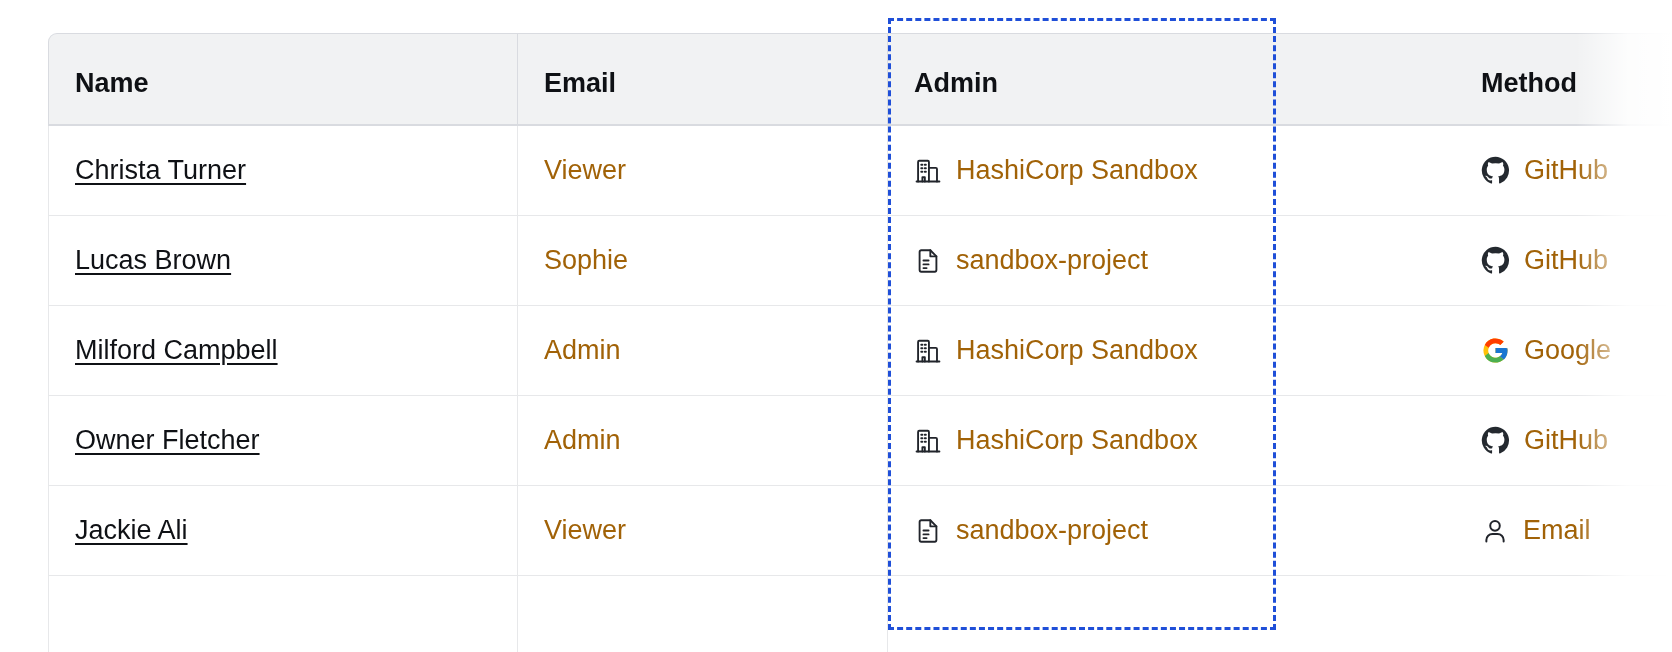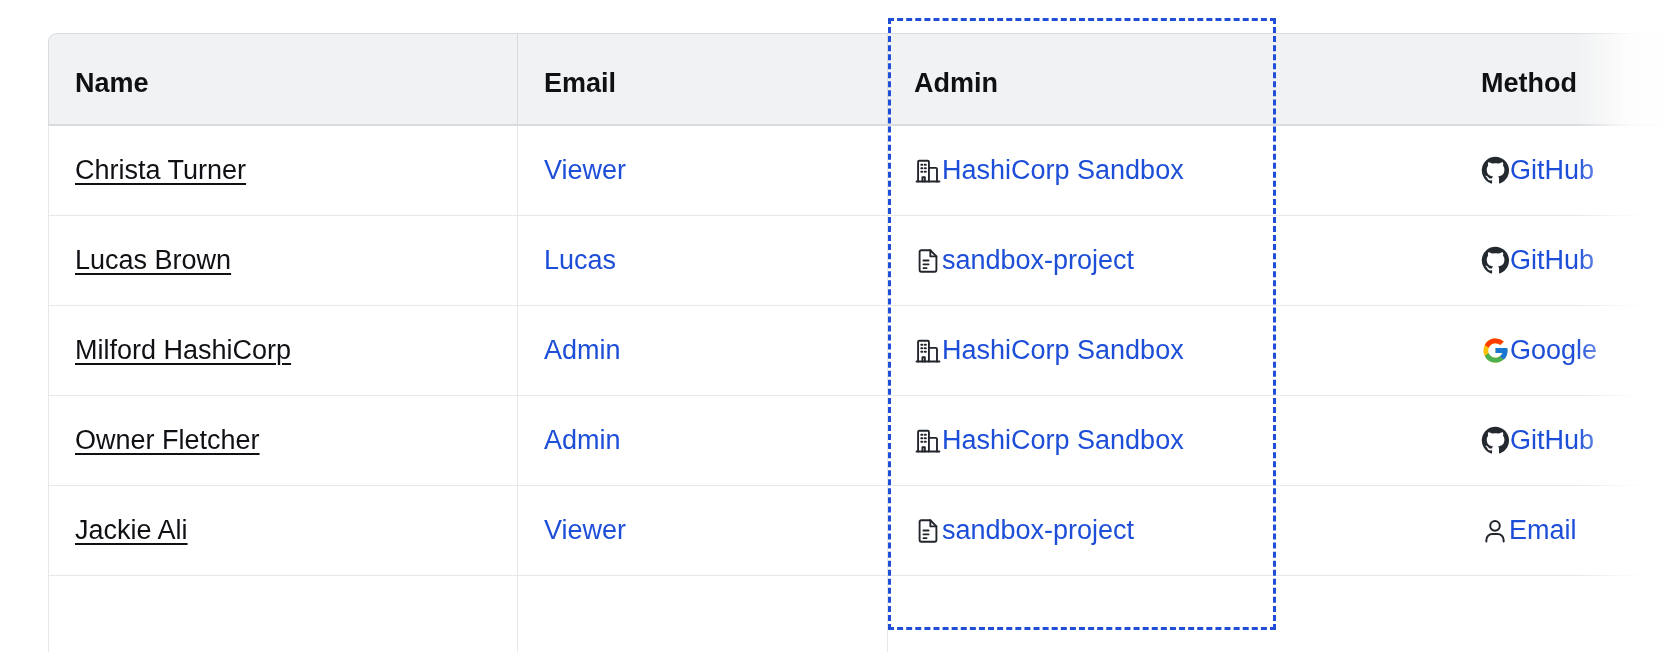--- a/index.html
+++ b/index.html
@@ -75,23 +75,23 @@
   tbody td.td-scope{border-right:0;}
 
   a.name-link{
     color:#0f1115;
     text-decoration:underline;
     text-underline-offset:4px;
     text-decoration-thickness:2px;
     cursor:pointer;
   }
 
-  .cell-flex{display:flex;align-items:center;}
+  .cell-flex{display:flex;align-items:center;gap:14px;}
   .cell-flex svg{flex:0 0 auto;display:block;}
-  .cell-label{color:#1d4ed8;}
+  .cell-label{color:#a16207;}
 
   
   #right-fade{
     position:absolute;
     top:0;right:0;
     width:96px;height:652px;
     background:linear-gradient(to right,rgba(255,255,255,0) 0%,rgba(255,255,255,0.85) 55%,#ffffff 100%);
     pointer-events:none;
     z-index:5;
   }
@@ -154,21 +154,21 @@
                 <svg xmlns="http://www.w3.org/2000/svg" width="29" height="29" viewBox="0 0 24 24" fill="#24292f">
                   <path d="M12 .6A11.4 11.4 0 0 0 8.4 22.8c.57.1.78-.25.78-.55v-2.1c-3.17.69-3.84-1.53-3.84-1.53-.52-1.32-1.27-1.67-1.27-1.67-1.04-.71.08-.7.08-.7 1.15.08 1.75 1.18 1.75 1.18 1.02 1.75 2.68 1.24 3.33.95.1-.74.4-1.25.73-1.53-2.53-.29-5.2-1.27-5.2-5.64 0-1.25.45-2.27 1.18-3.07-.12-.29-.51-1.45.11-3.02 0 0 .96-.31 3.15 1.17a10.9 10.9 0 0 1 5.74 0c2.18-1.48 3.14-1.17 3.14-1.17.63 1.57.23 2.73.12 3.02.74.8 1.18 1.82 1.18 3.07 0 4.38-2.68 5.35-5.23 5.63.41.36.78 1.06.78 2.14v3.17c0 .3.2.66.79.55A11.4 11.4 0 0 0 12 .6z"></path>
                 </svg>
               </span>
               <span class="cell-label">GitHub</span>
             </span>
           </td>
         </tr>
         <tr>
           <td class="td-name"><a class="name-link">Lucas Brown</a></td>
-          <td class="td-role"><span class="cell-label">Lucas</span></td>
+          <td class="td-role"><span class="cell-label">Sophie</span></td>
           <td class="td-scope">
             <span class="cell-flex">
               <span>
                 <svg xmlns="http://www.w3.org/2000/svg" width="28" height="28" viewBox="0 0 24 24" fill="none" stroke="#21242b" stroke-width="1.6" stroke-linecap="round" stroke-linejoin="round">
                   <path d="M14 2.8H6.2a1.4 1.4 0 0 0-1.4 1.4v15.6a1.4 1.4 0 0 0 1.4 1.4h11.6a1.4 1.4 0 0 0 1.4-1.4V8z"></path>
                   <path d="M14 2.8V8h5.2"></path>
                   <path d="M8.1 11.6h4.4M8.1 14.9h4.4M8.1 18.1h2.7"></path>
                 </svg>
               </span>
               <span class="cell-label">sandbox-project</span>
@@ -179,21 +179,21 @@
               <span>
                 <svg xmlns="http://www.w3.org/2000/svg" width="29" height="29" viewBox="0 0 24 24" fill="#24292f">
                   <path d="M12 .6A11.4 11.4 0 0 0 8.4 22.8c.57.1.78-.25.78-.55v-2.1c-3.17.69-3.84-1.53-3.84-1.53-.52-1.32-1.27-1.67-1.27-1.67-1.04-.71.08-.7.08-.7 1.15.08 1.75 1.18 1.75 1.18 1.02 1.75 2.68 1.24 3.33.95.1-.74.4-1.25.73-1.53-2.53-.29-5.2-1.27-5.2-5.64 0-1.25.45-2.27 1.18-3.07-.12-.29-.51-1.45.11-3.02 0 0 .96-.31 3.15 1.17a10.9 10.9 0 0 1 5.74 0c2.18-1.48 3.14-1.17 3.14-1.17.63 1.57.23 2.73.12 3.02.74.8 1.18 1.82 1.18 3.07 0 4.38-2.68 5.35-5.23 5.63.41.36.78 1.06.78 2.14v3.17c0 .3.2.66.79.55A11.4 11.4 0 0 0 12 .6z"></path>
                 </svg>
               </span>
               <span class="cell-label">GitHub</span>
             </span>
           </td>
         </tr>
         <tr>
-          <td class="td-name"><a class="name-link">Milford HashiCorp</a></td>
+          <td class="td-name"><a class="name-link">Milford Campbell</a></td>
           <td class="td-role"><span class="cell-label">Admin</span></td>
           <td class="td-scope">
             <span class="cell-flex">
               <span>
                 <svg xmlns="http://www.w3.org/2000/svg" width="28" height="28" viewBox="0 0 24 24" fill="none" stroke="#21242b" stroke-width="1.6" stroke-linecap="round" stroke-linejoin="round">
                   <path d="M3.5 21V4.2a1 1 0 0 1 1-1h7.3a1 1 0 0 1 1 1V21"></path>
                   <path d="M12.8 9.3h5.9a1 1 0 0 1 1 1V21"></path>
                   <path d="M2.2 21h19.6"></path>
                   <path d="M6.2 6.6h1M9.2 6.6h1M6.2 9.6h1M9.2 9.6h1M6.2 12.6h1M9.2 12.6h1"></path>
                   <path d="M7.2 21v-3.6h2.1V21"></path>

